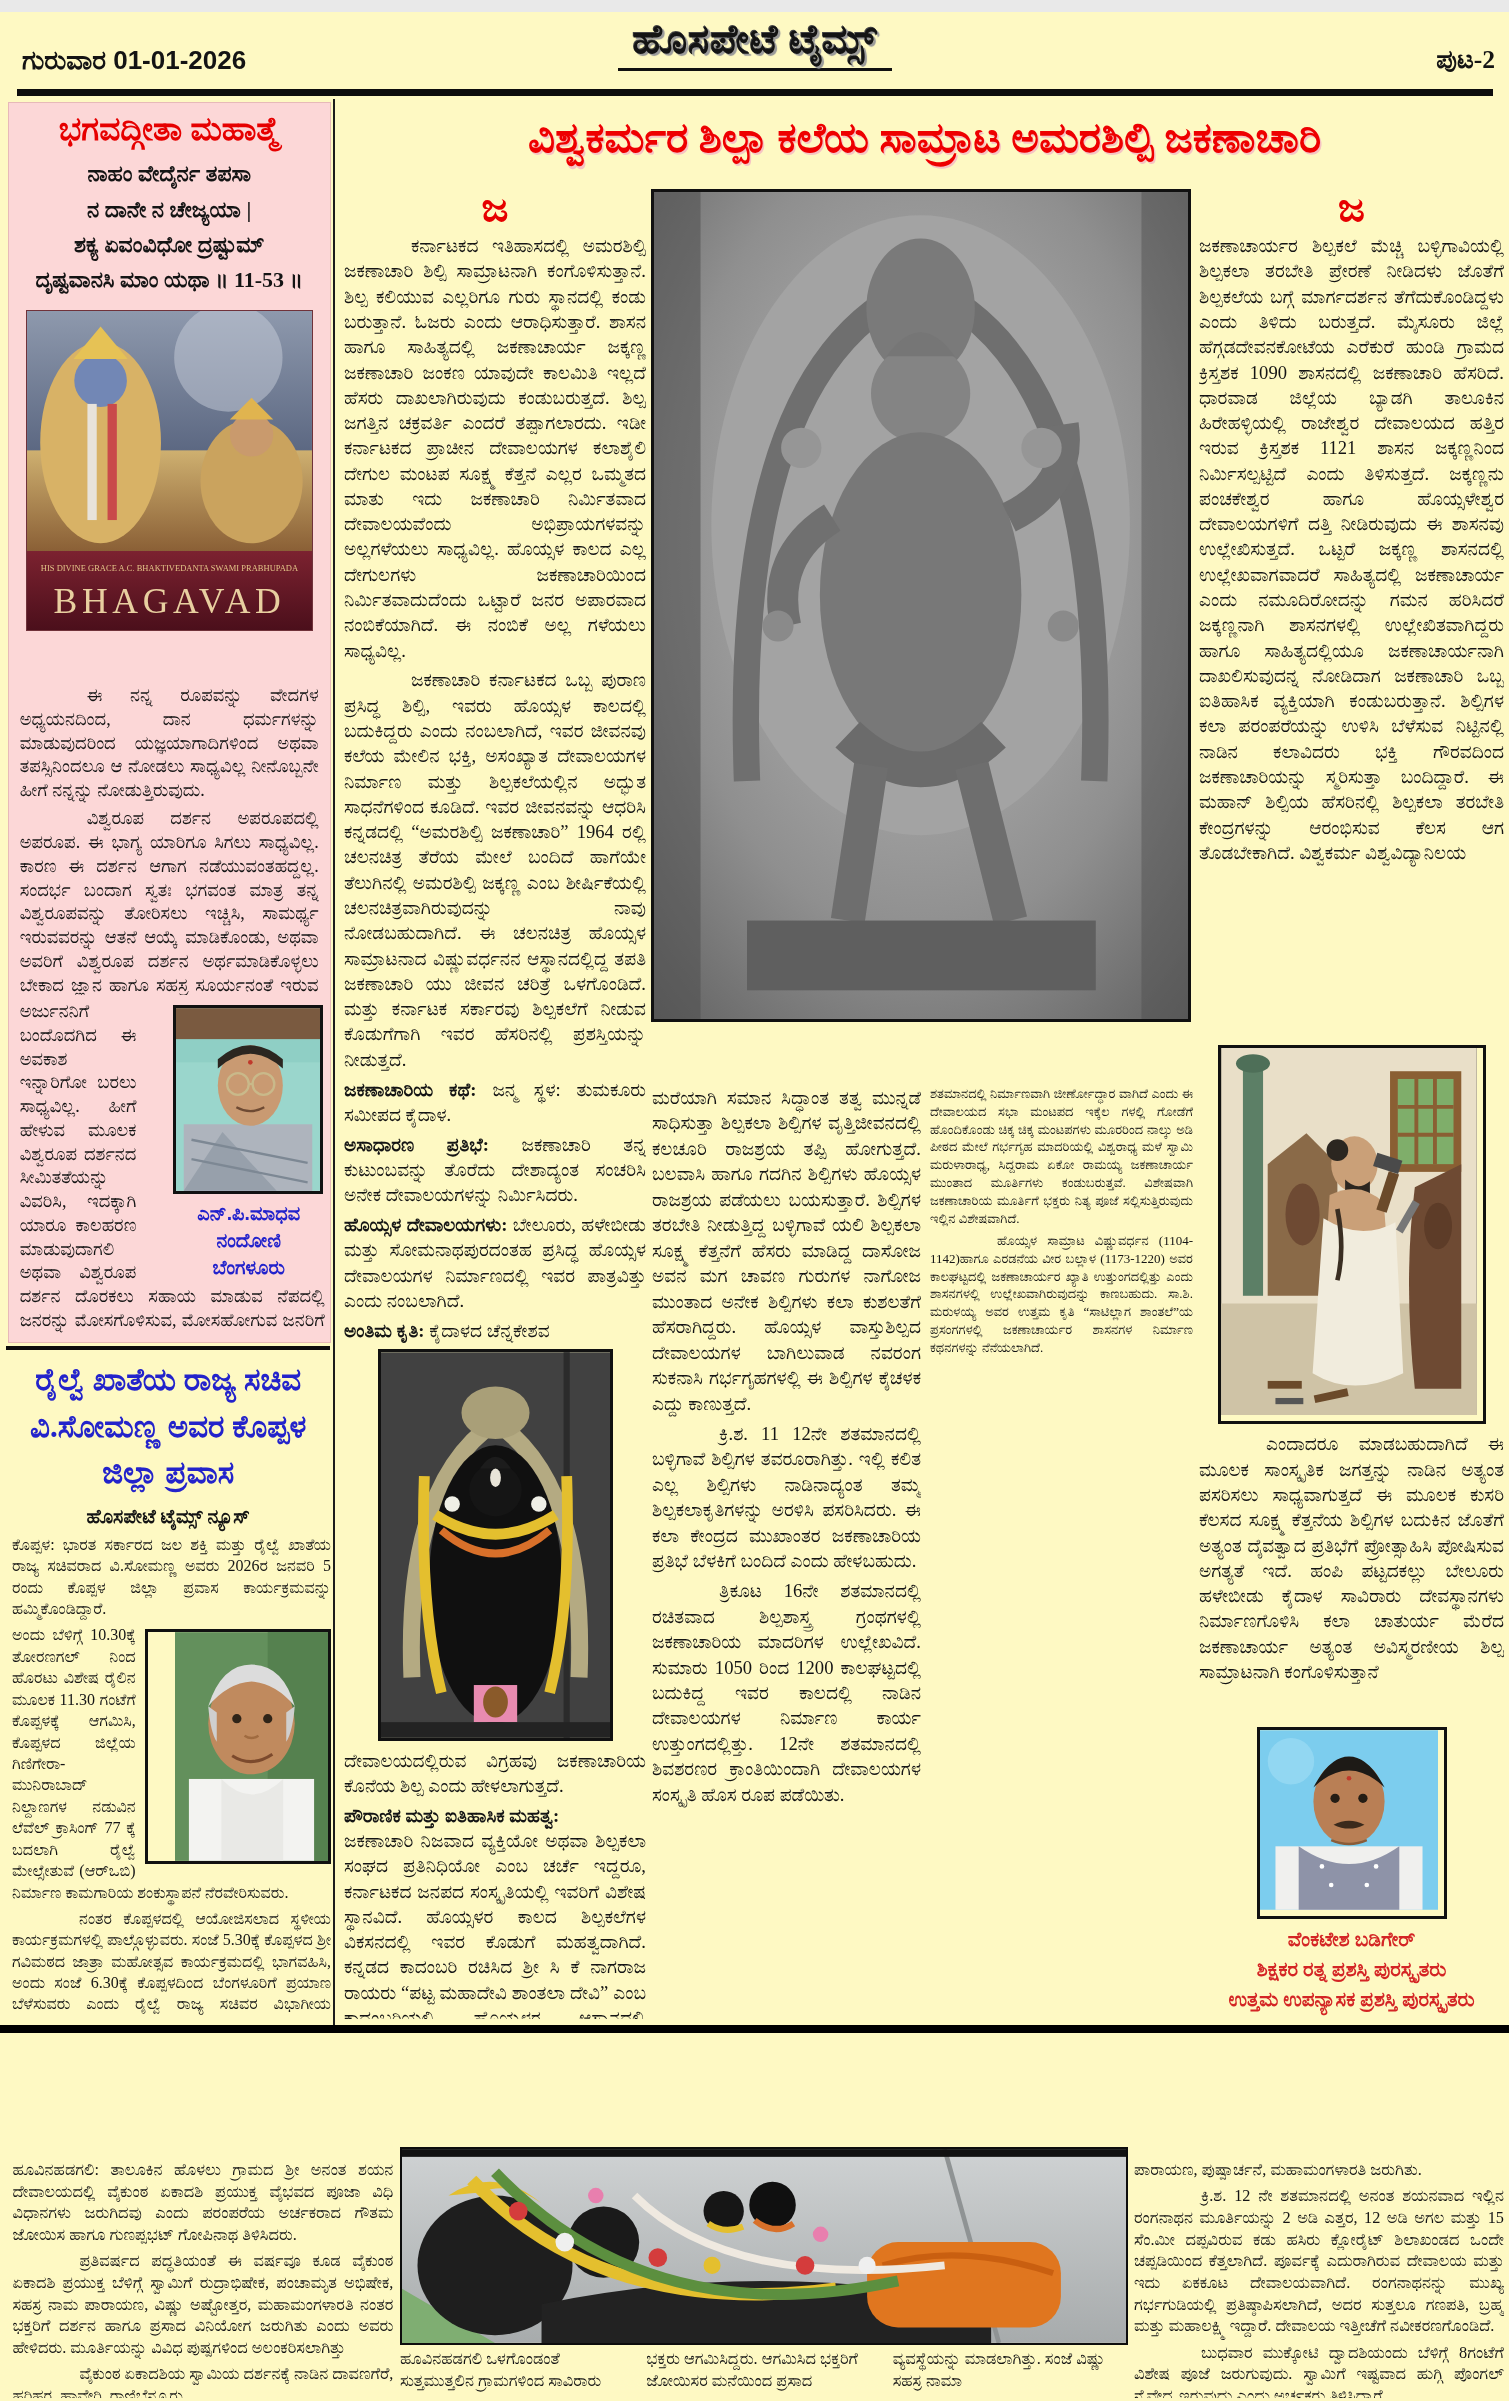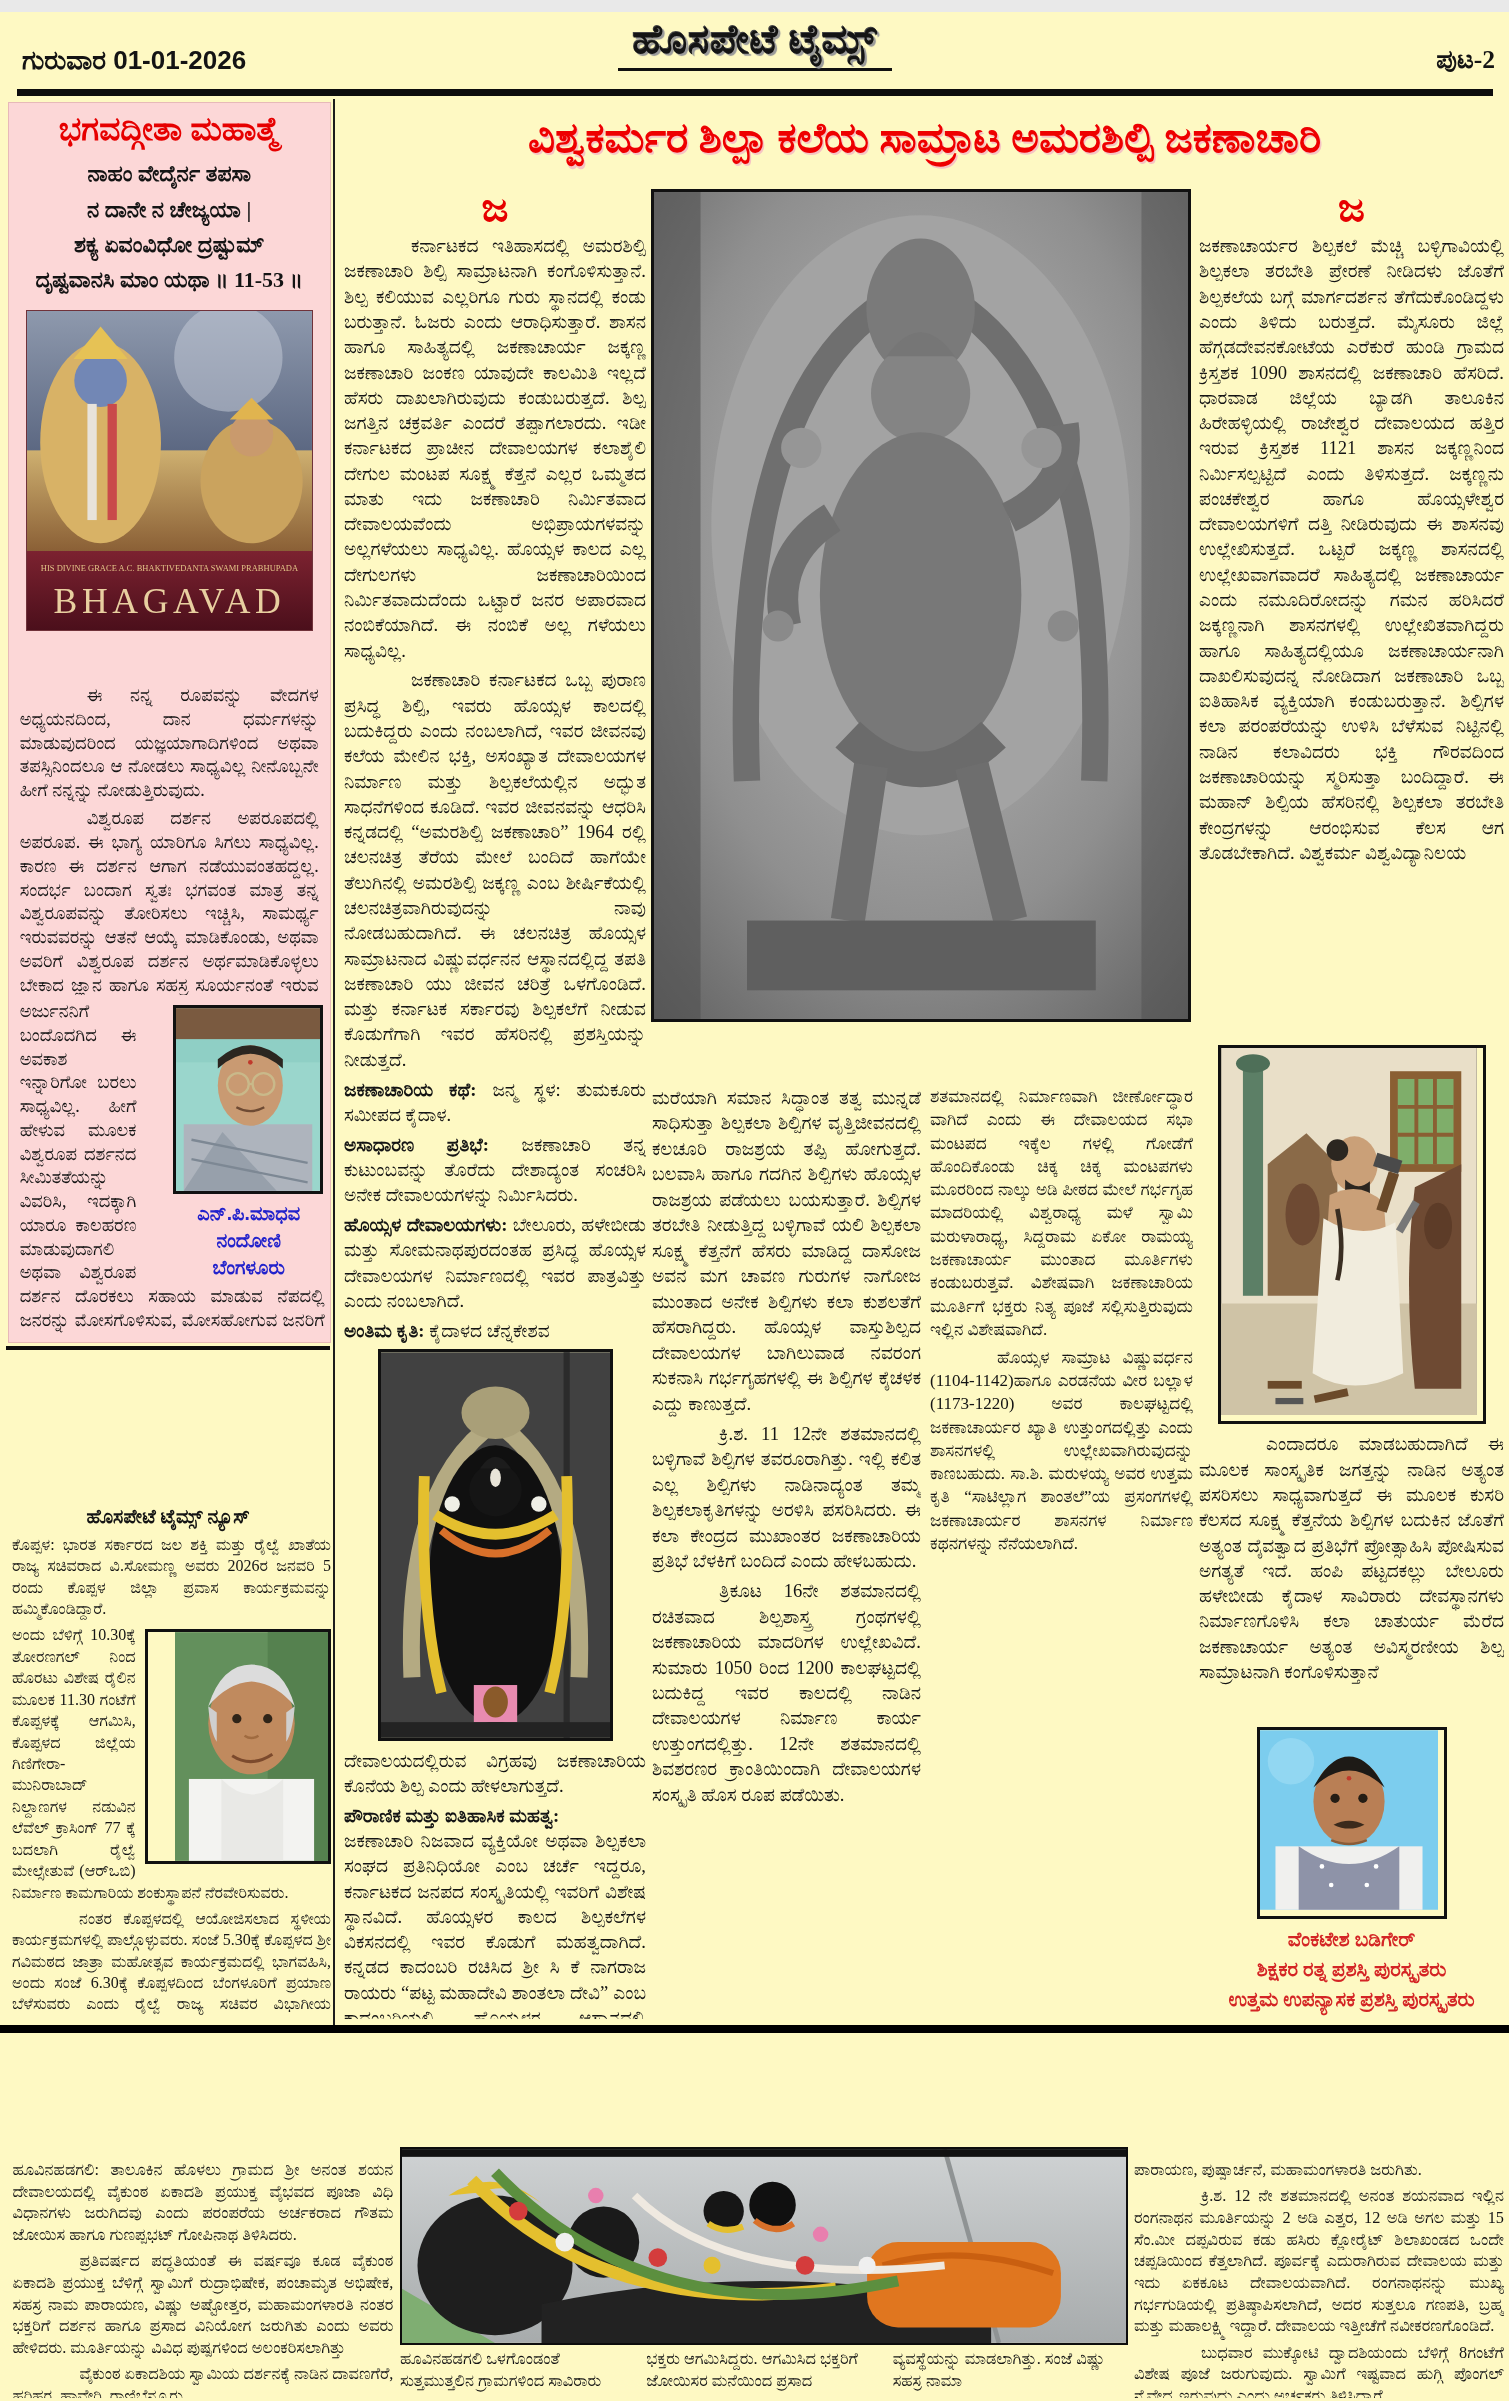--- a/index.html
+++ b/index.html
@@ -37,21 +37,21 @@
   
   .main-head{left:345px;top:90px;width:1159px;height:81px;overflow:hidden;text-align:center;
              color:#ee0000;font-weight:bold;font-size:42px;line-height:1.75;
              text-shadow:1.5px 2.3px 0 #f6c4c4;}
   .vdiv{left:333px;top:87px;width:2.3px;height:1927px;background:#1c1c1c;}
   .colA{left:344px;top:174px;width:302px;height:1833px;overflow:hidden;font-size:18.6px;line-height:1.36;text-align:justify;}
   .ornament{text-align:center;color:#e60000;font-weight:bold;font-size:40px;line-height:1.1;margin-bottom:3.1px;}
   .bold-label{font-weight:bold;}
   .statue{left:651px;top:177px;width:534px;height:827px;border:3.1px solid #111;overflow:hidden;position:absolute;}
   .colB1{left:652px;top:1073px;width:269px;height:933px;overflow:hidden;font-size:18.6px;line-height:1.37;text-align:justify;}
-  .colB2{left:930px;top:1073px;width:263px;height:933px;overflow:hidden;font-size:17px;line-height:1.37;text-align:justify;}
+  .colB2{left:930px;top:1073px;width:263px;height:933px;overflow:hidden;font-size:13px;line-height:1.37;text-align:justify;}
   .colD{left:1199px;top:174px;width:305px;height:1833px;overflow:hidden;font-size:18.6px;line-height:1.36;text-align:justify;}
   .colD-text1{height:804px;overflow:hidden;}
   .colD-text2{height:288px;overflow:hidden;}
   .painting{width:262px;height:373px;margin:7.7px auto;}
   .idol{width:229px;height:386px;margin:6.2px auto;}
   .author-photo{width:184px;height:186px;margin:7.7px auto 4.6px auto;}
   .credits{color:#d42525;font-weight:bold;font-size:20px;text-align:center;line-height:1.5;}
   .para{margin:0 0 4.6px 0;}
   
   .bot-rule-top{left:0;top:2013px;width:1510px;height:7.7px;background:#000;}
@@ -147,20 +147,21 @@
         <span class="byline" style="display:block;">
           <span style="display:block;">ಎನ್.ಪಿ.ಮಾಧವ ನಂದೋಣಿ</span>
           <span style="display:block;">ಬೆಂಗಳೂರು</span>
         </span>
       </span>
       <span class="indent">ಅರ್ಜುನನಿಗೆ ಬಂದೊದಗಿದ ಈ ಅವಕಾಶ ಇನ್ನಾರಿಗೋ ಬರಲು ಸಾಧ್ಯವಿಲ್ಲ. ಹೀಗೆ ಹೇಳುವ ಮೂಲಕ ವಿಶ್ವರೂಪ ದರ್ಶನದ ಸೀಮಿತತೆಯನ್ನು ವಿವರಿಸಿ, ಇದಕ್ಕಾಗಿ ಯಾರೂ ಕಾಲಹರಣ ಮಾಡುವುದಾಗಲಿ ಅಥವಾ ವಿಶ್ವರೂಪ ದರ್ಶನ ದೊರಕಲು ಸಹಾಯ ಮಾಡುವ ನೆಪದಲ್ಲಿ ಜನರನ್ನು ಮೋಸಗೊಳಿಸುವ, ಮೋಸಹೋಗುವ ಜನರಿಗೆ ಸ್ಪಷ್ಟ ಸಂದೇಶ ನೀಡಿದ್ದಾನೆ.</span>
     </div>
   </div>
 
   <div class="abs rule rail-rule"></div>
+  <div class="abs rail-head">ರೈಲ್ವೆ ಖಾತೆಯ ರಾಜ್ಯ ಸಚಿವ ವಿ.ಸೋಮಣ್ಣ ಅವರ ಕೊಪ್ಪಳ ಜಿಲ್ಲಾ ಪ್ರವಾಸ</div>
   <div class="abs rail-credit">ಹೊಸಪೇಟೆ ಟೈಮ್ಸ್ ನ್ಯೂಸ್</div>
   <div class="abs rail-body">
     <p class="para">ಕೊಪ್ಪಳ: ಭಾರತ ಸರ್ಕಾರದ ಜಲ ಶಕ್ತಿ ಮತ್ತು ರೈಲ್ವೆ ಖಾತೆಯ ರಾಜ್ಯ ಸಚಿವರಾದ ವಿ.ಸೋಮಣ್ಣ ಅವರು 2026ರ ಜನವರಿ 5 ರಂದು ಕೊಪ್ಪಳ ಜಿಲ್ಲಾ ಪ್ರವಾಸ ಕಾರ್ಯಕ್ರಮವನ್ನು ಹಮ್ಮಿಕೊಂಡಿದ್ದಾರೆ.</p>
     <div class="floatbox-r photo-frame" style="width:153px;height:229px;">
       <svg width="153" height="229" viewBox="0 0 198 296" aria-hidden="true">
         <rect width="198" height="296" fill="#63905c"></rect>
         <rect x="120" width="78" height="296" fill="#55814f"></rect>
         <rect x="18" y="190" width="162" height="106" fill="#f3f3f1"></rect>
         <path d="M60 190 Q99 230 140 190 L140 296 L60 296 Z" fill="#e9e9e6"></path>
         <ellipse cx="99" cy="118" rx="56" ry="66" fill="#c08a5e"></ellipse>

